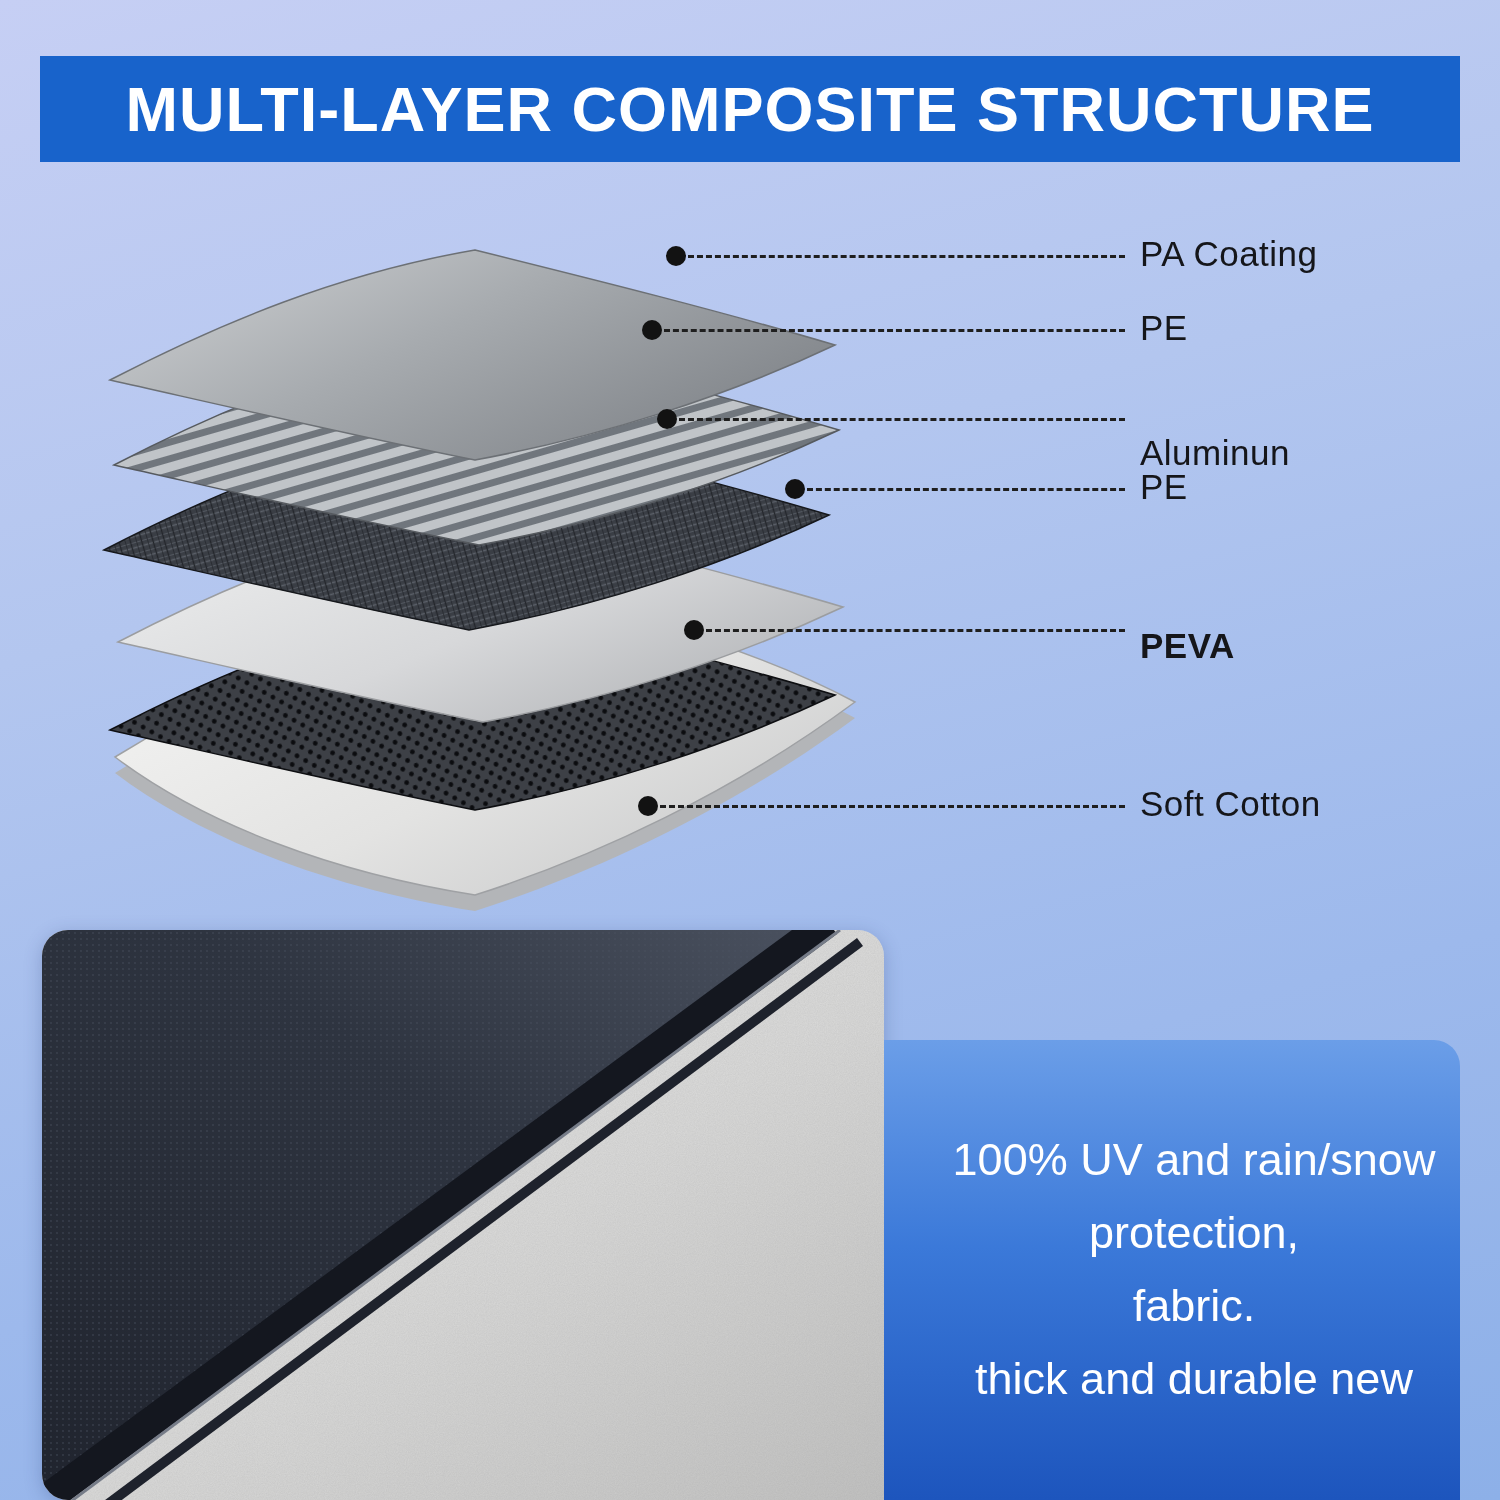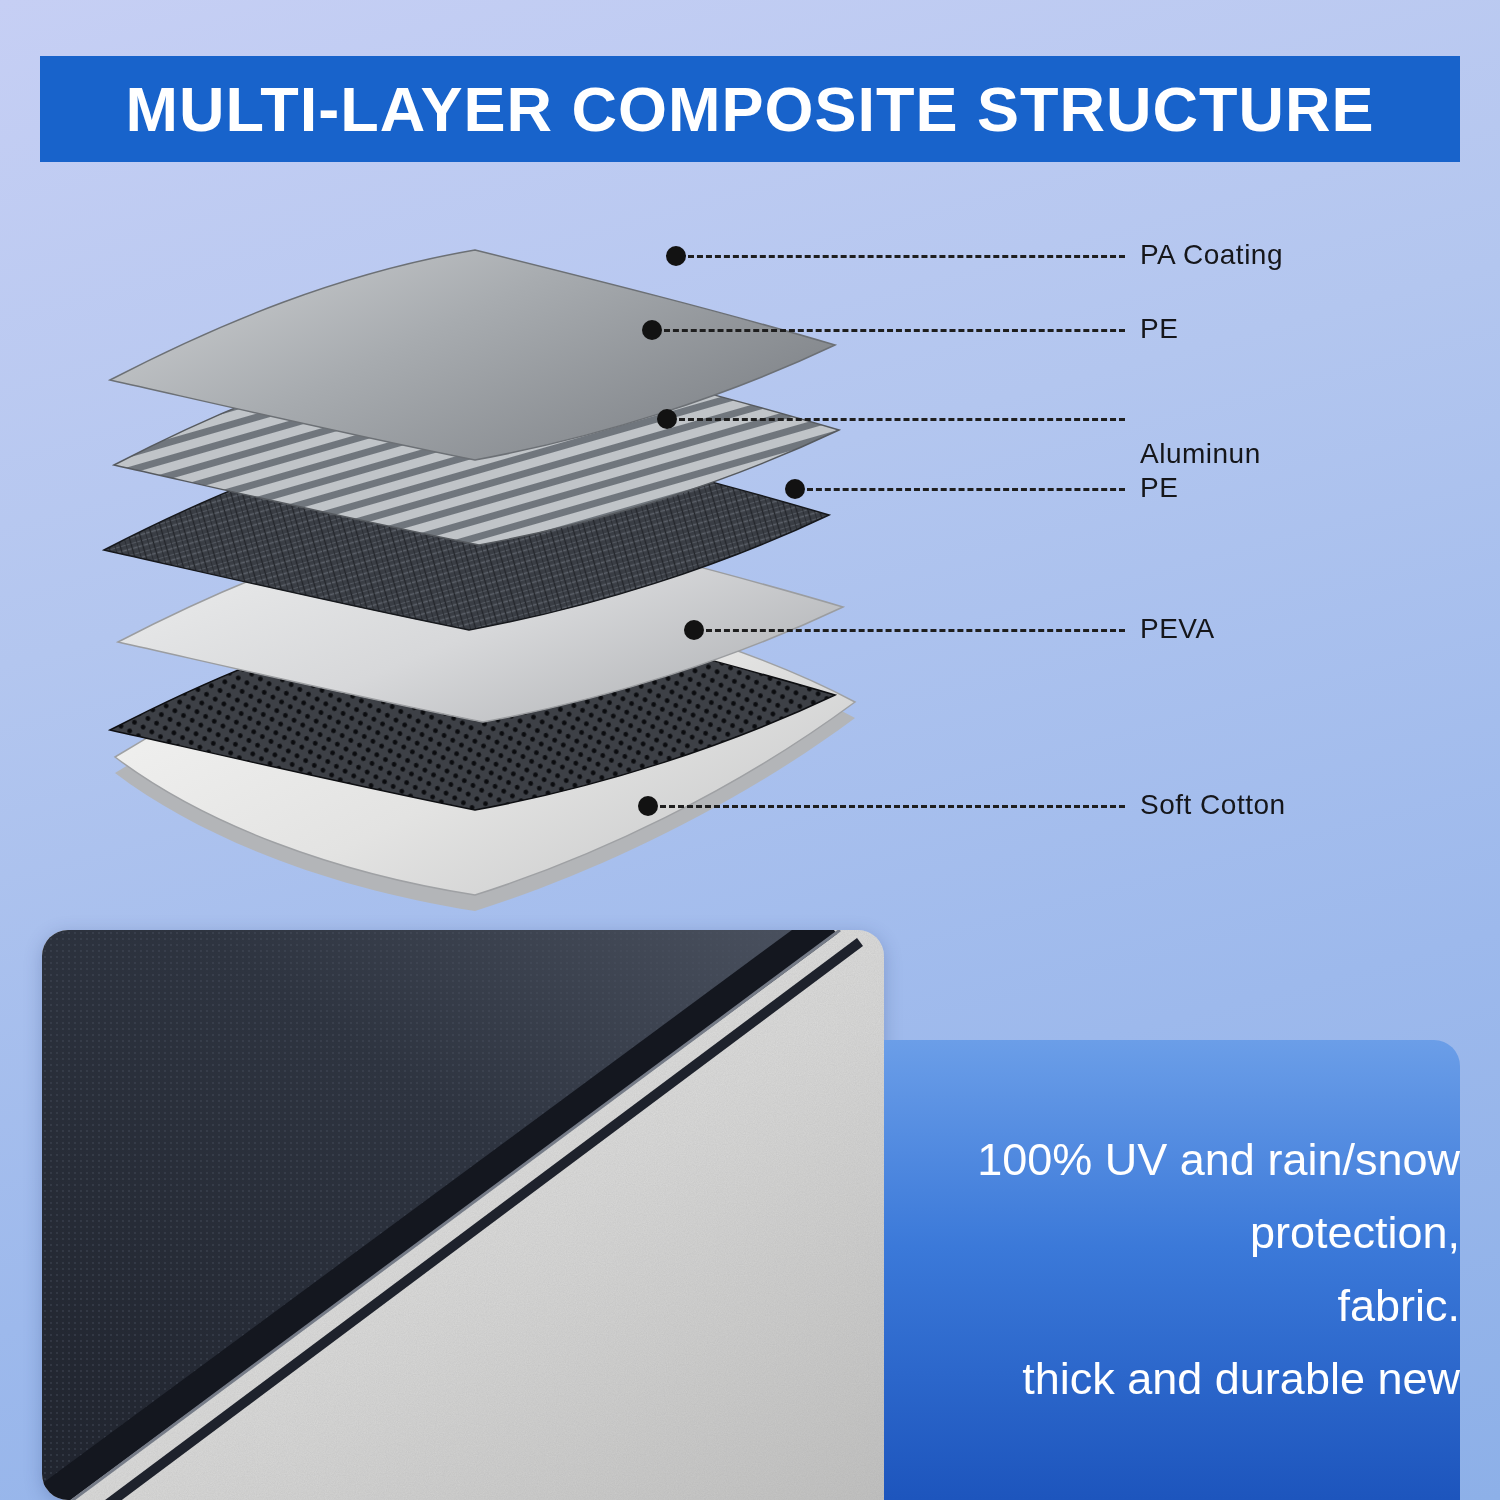--- a/index.html
+++ b/index.html
@@ -16,36 +16,36 @@
   .banner-title{
     color:#ffffff;font-size:63px;font-weight:900;letter-spacing:1px;white-space:nowrap;
   }
   
   .diagram-svg{position:absolute;left:80px;top:195px;width:800px;height:740px;}
   
   .dot{position:absolute;width:20px;height:20px;border-radius:50%;background:#121212;}
   .leader{position:absolute;height:0;border-top:3px dashed #1f1f1f;}
   .layer-label{
     position:absolute;left:1140px;transform:translateY(-54%);
-    font-size:28px;color:#15161a;letter-spacing:.5px;white-space:nowrap;
+    font-size:35px;color:#15161a;letter-spacing:.5px;white-space:nowrap;
   }
   
   .photo{
     position:absolute;left:42px;top:930px;width:842px;height:570px;
     border-radius:26px 26px 0 26px;overflow:hidden;box-shadow:0 4px 18px rgba(30,50,110,.25);
   }
   .photo svg{display:block;width:100%;height:100%;}
   
   .caption-panel{
     position:absolute;left:884px;top:1040px;width:576px;height:460px;
     border-radius:0 26px 0 0;
     background:linear-gradient(180deg,#6b9ee8 0%,#3b79d9 45%,#1d55bd 100%);
     display:flex;align-items:center;justify-content:center;
   }
-  .caption-text{width:100%;text-align:right;color:#ffffff;font-size:45px;line-height:1.62;font-weight:500;margin-left:44px;}
+  .caption-text{width:100%;text-align:center;color:#ffffff;font-size:45px;line-height:1.62;font-weight:500;margin-left:44px;}
 </style>
 </head>
 <body>
 
 <div class="canvas">
 
   <div class="banner">
     <div class="banner-title">MULTI-LAYER COMPOSITE STRUCTURE</div>
   </div>
 
@@ -115,21 +115,21 @@
   <div class="dot" style="left:657px;top:409px;"></div>
   <div class="leader" style="left:679px;top:418px;width:446px;"></div>
   <div class="layer-label" style="top:419px;margin-top:36px;">Aluminun</div>
 
   <div class="dot" style="left:785px;top:479px;"></div>
   <div class="leader" style="left:807px;top:488px;width:318px;"></div>
   <div class="layer-label" style="top:489px;">PE</div>
 
   <div class="dot" style="left:684px;top:620px;"></div>
   <div class="leader" style="left:706px;top:629px;width:419px;"></div>
-  <div class="layer-label" style="top:630px;">PEVA</div>
+  <div class="layer-label" style="top:648px;font-weight:bold;">PEVA</div>
 
   <div class="dot" style="left:638px;top:796px;"></div>
   <div class="leader" style="left:660px;top:805px;width:465px;"></div>
   <div class="layer-label" style="top:806px;text-align:center;">Soft Cotton</div>
 
   <div class="photo">
     <svg viewBox="0 0 842 570" preserveAspectRatio="none">
       <defs>
         <linearGradient id="fleeceGrad" x1="0" y1="0" x2="1" y2="1">
           <stop offset="0" stop-color="#f0f0ef"></stop>

